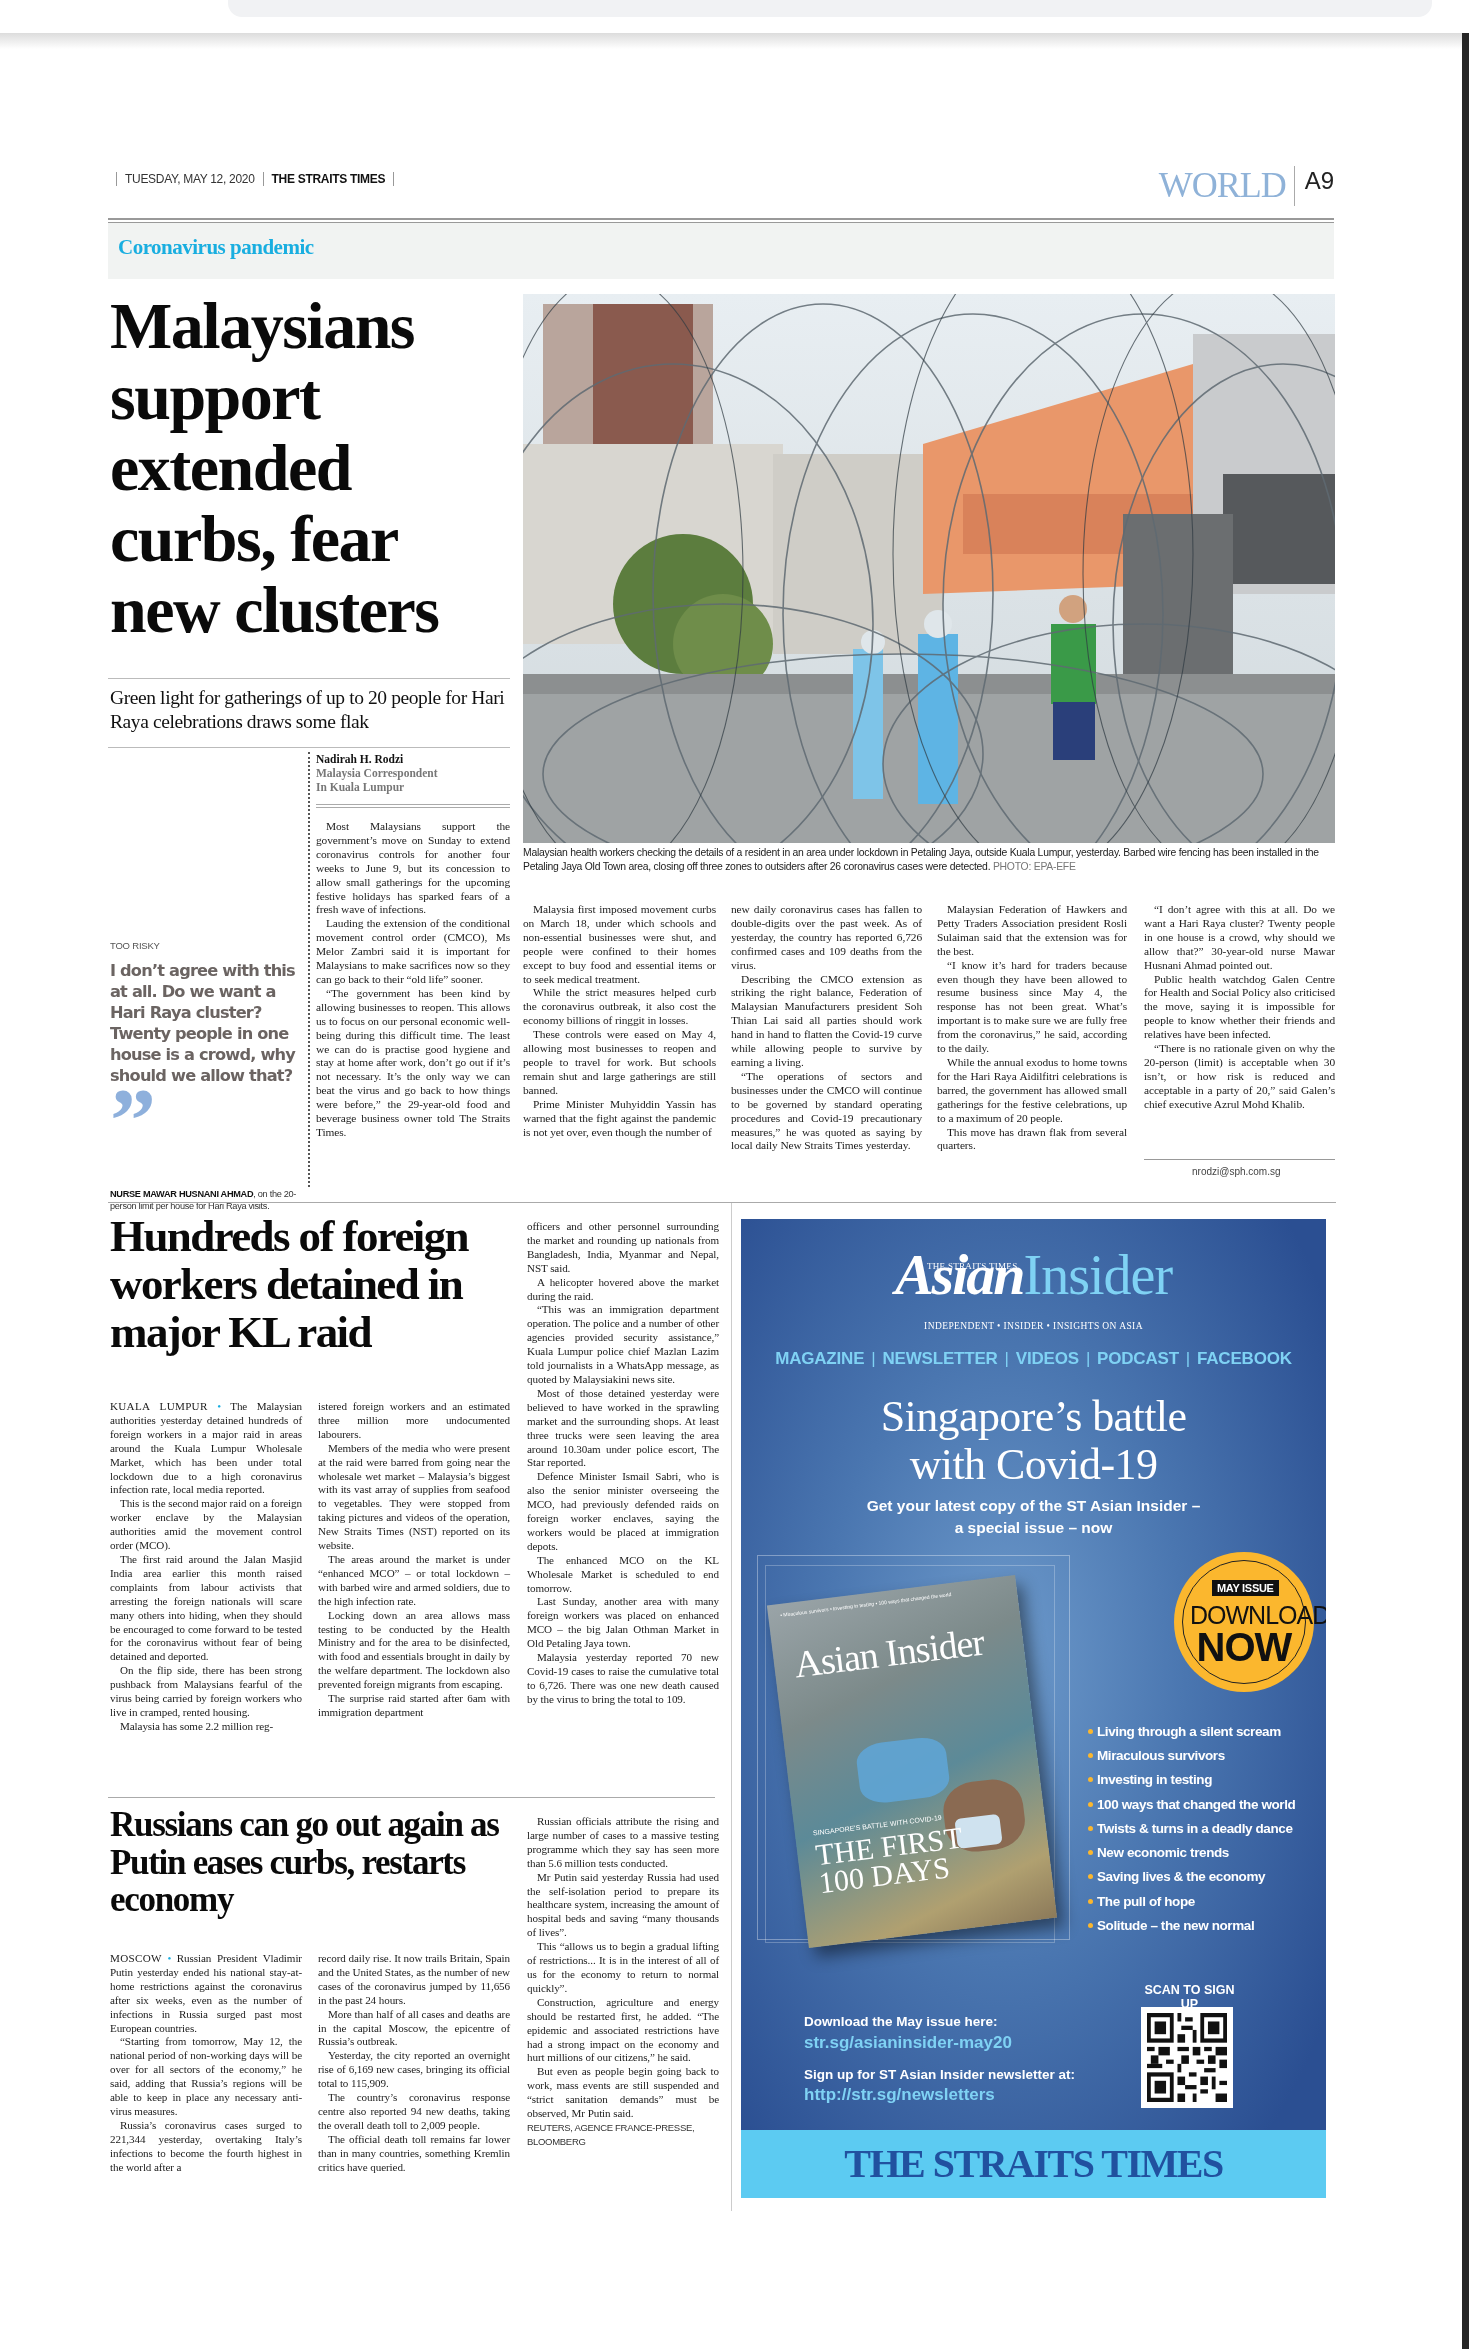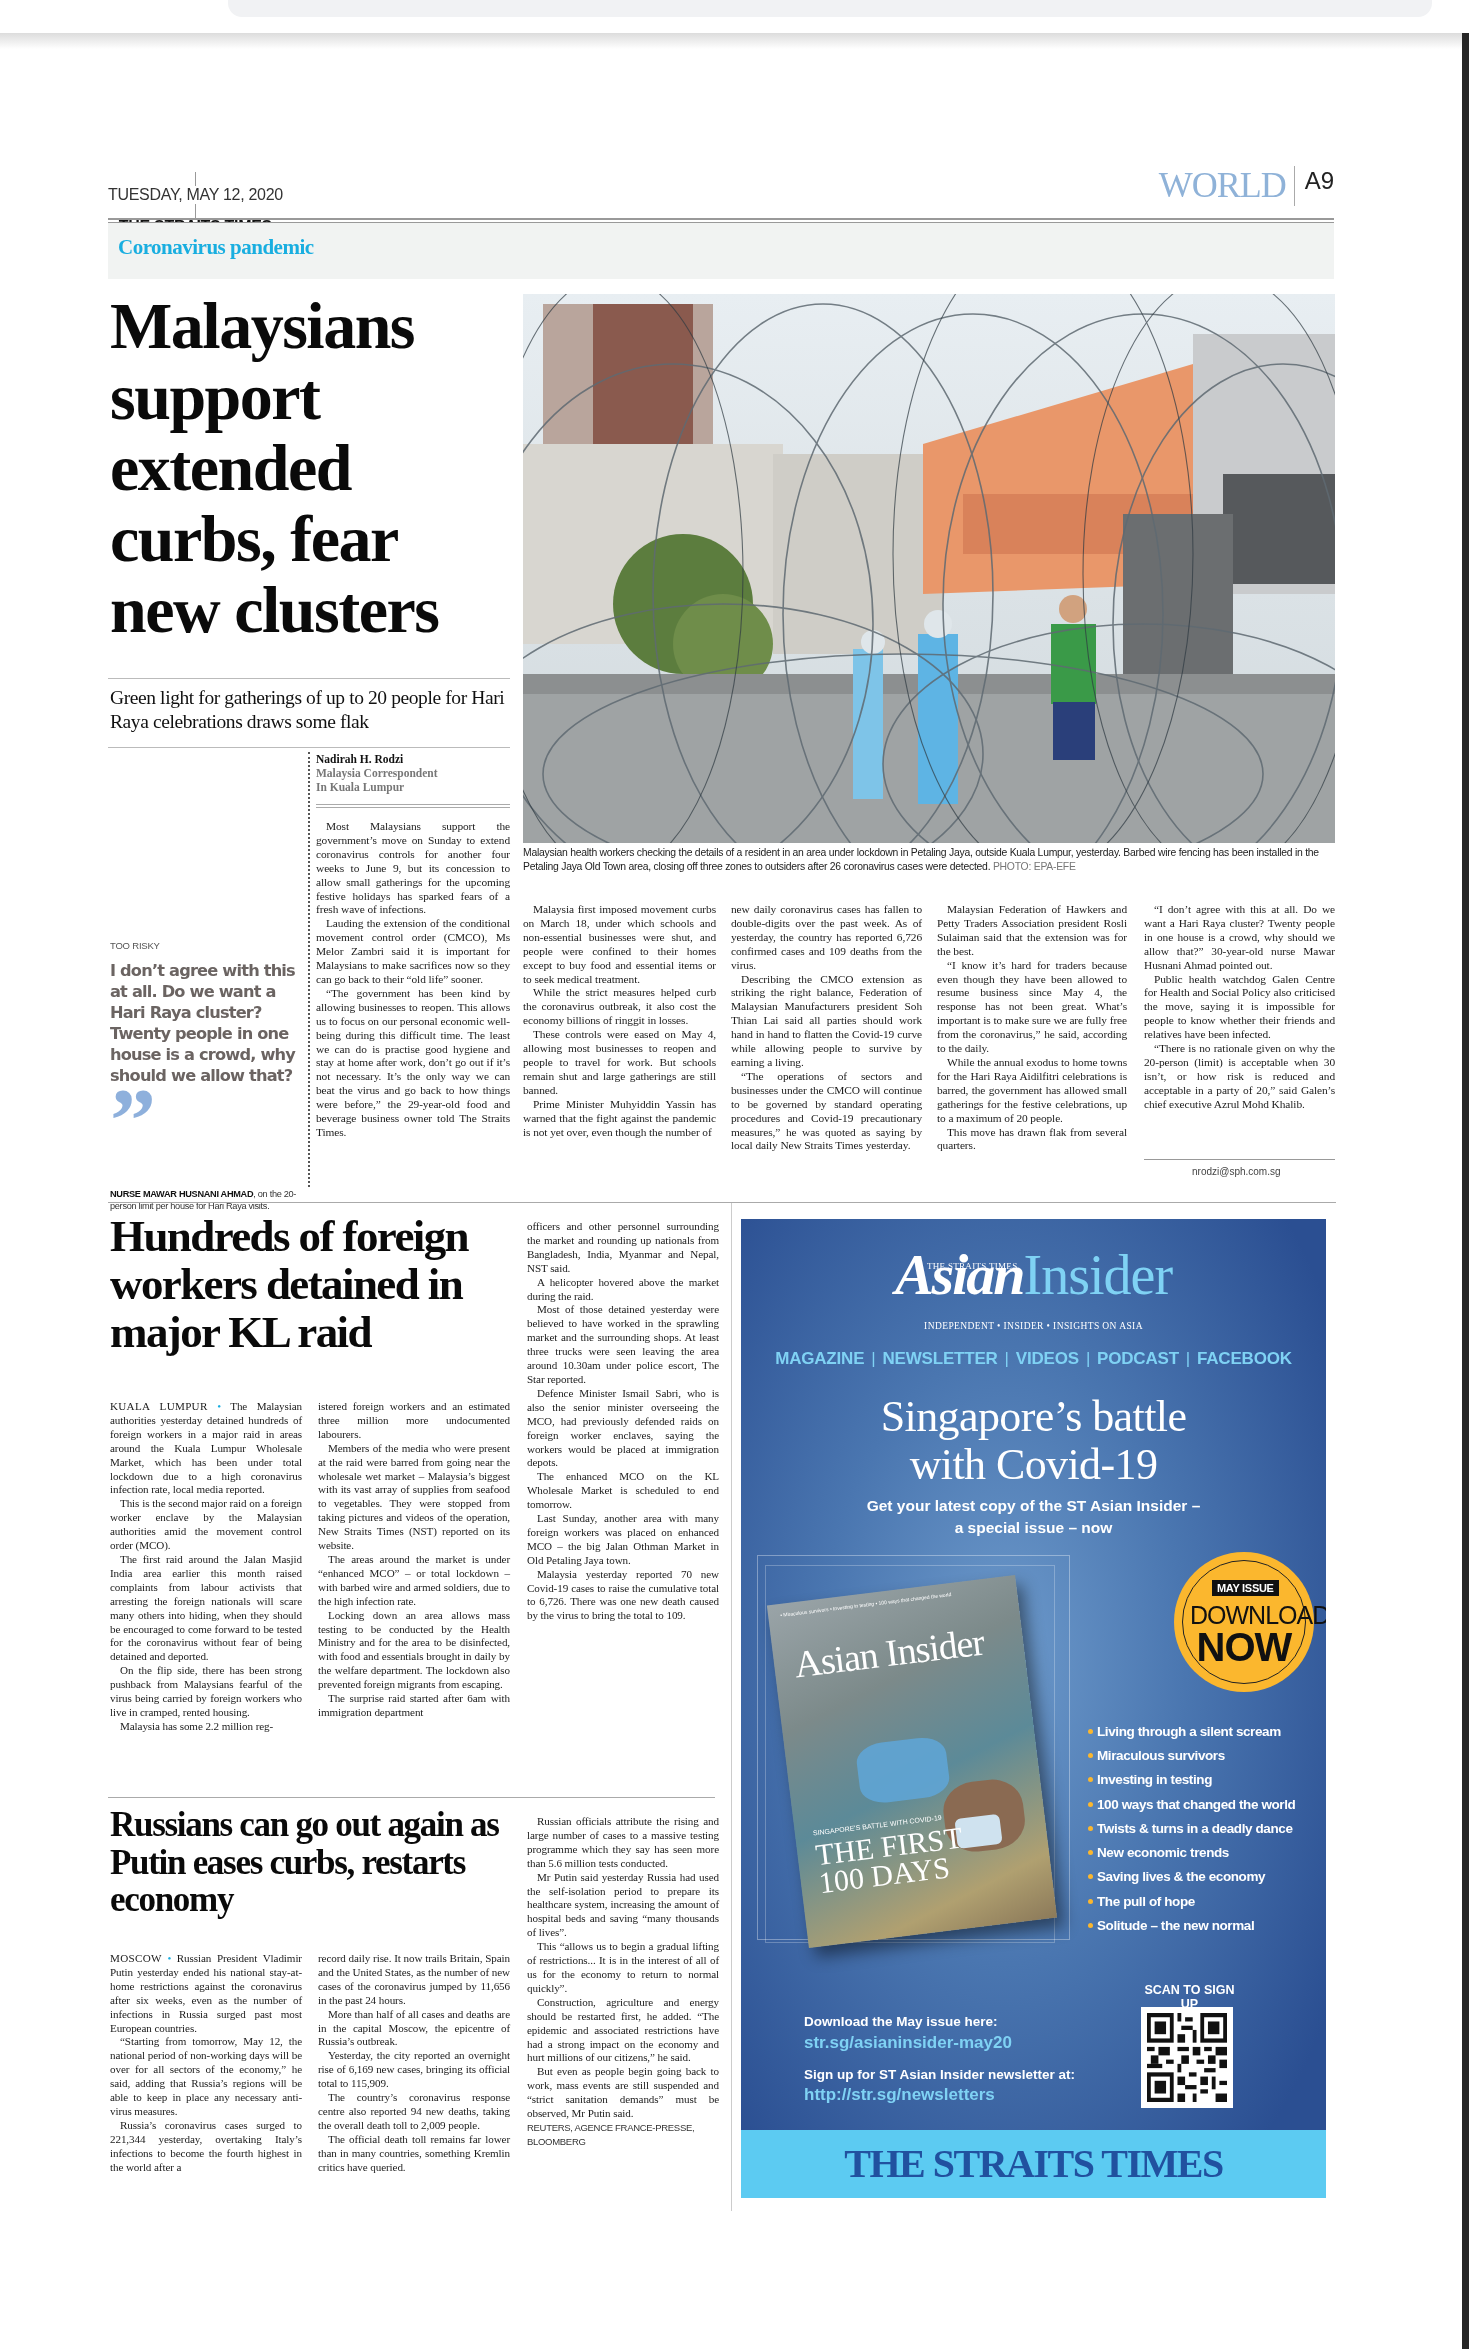--- a/index.html
+++ b/index.html
@@ -7,21 +7,21 @@
   body { position: relative; font-family: "Liberation Serif", serif; color: #1a1a1a; }
 
   
   .chrome-top { position: absolute; left: 0; top: 0; width: 1469px; height: 33px; background: #ffffff; }
   .chrome-pill { position: absolute; left: 228px; top: -20px; width: 1204px; height: 37px; background: #f1f2f4; border-radius: 0 0 14px 14px; }
   .page-shadow { position: absolute; left: 0; top: 33px; width: 1462px; height: 16px; background: linear-gradient(#dcdcdc, rgba(255,255,255,0)); }
   .scrollbar { position: absolute; left: 1462px; top: 33px; width: 7px; height: 2316px; background: #262626; }
 
   
   .page-header { position: absolute; left: 108px; top: 170px; width: 1226px; height: 40px; }
-  .hdr-left { position: absolute; left: 0; top: 2px; display: flex; align-items: center; font-family: "Liberation Sans", sans-serif; font-size: 16px; color: #333; letter-spacing: -0.3px; flex-direction: column; }
+  .hdr-left { position: absolute; left: 0; top: 2px; display: flex; align-items: center; font-family: "Liberation Sans", sans-serif; font-size: 12px; color: #333; letter-spacing: -0.3px; }
   .hdr-left .sep { display: inline-block; width: 1px; height: 14px; background: #999; margin: 0 8px; }
   .hdr-left .paper { font-weight: bold; color: #111; }
   .hdr-right { position: absolute; right: 0; top: -4px; display: flex; align-items: flex-start; }
   .section-word { font-family: "Liberation Serif", serif; font-size: 36px; color: #8fb2d8; letter-spacing: -1px; line-height: 38px; }
   .section-sep { width: 1px; height: 40px; background: #aaa; margin: 0 10px 0 8px; }
   .page-num { font-family: "Liberation Sans", sans-serif; font-size: 24px; color: #222; line-height: 30px; }
 
   .double-rule { position: absolute; left: 108px; top: 218px; width: 1226px; height: 5px; border-top: 2px solid #999; border-bottom: 1px solid #999; }
   .kicker-band { position: absolute; left: 108px; top: 223px; width: 1226px; height: 56px; background: #f1f3f2; }
   .kicker-band span { position: absolute; left: 10px; top: 12px; font-family: "Liberation Serif", serif; font-weight: bold; font-size: 21px; color: #19aee0; letter-spacing: -0.5px; }
@@ -245,20 +245,21 @@
 <div class="body-col body-small" style="left:318px; top:1400px; width:192px;">
   <p class="noindent">istered foreign workers and an estimated three million more undocumented labourers.</p>
   <p>Members of the media who were present at the raid were barred from going near the wholesale wet market – Malaysia’s biggest with its vast array of supplies from seafood to vegetables. They were stopped from taking pictures and videos of the operation, New Straits Times (NST) reported on its website.</p>
   <p>The areas around the market is under “enhanced MCO” – or total lockdown – with barbed wire and armed soldiers, due to the high infection rate.</p>
   <p>Locking down an area allows mass testing to be conducted by the Health Ministry and for the area to be disinfected, with food and essentials brought in daily by the welfare department. The lockdown also prevented foreign migrants from escaping.</p>
   <p>The surprise raid started after 6am with immigration department</p>
 </div>
 <div class="body-col body-small" style="left:527px; top:1220px; width:192px;">
   <p class="noindent">officers and other personnel surrounding the market and rounding up nationals from Bangladesh, India, Myanmar and Nepal, NST said.</p>
   <p>A helicopter hovered above the market during the raid.</p>
+  <p>“This was an immigration department operation. The police and a number of other agencies provided security assistance,” Kuala Lumpur police chief Mazlan Lazim told journalists in a WhatsApp message, as quoted by Malaysiakini news site.</p>
   <p>Most of those detained yesterday were believed to have worked in the sprawling market and the surrounding shops. At least three trucks were seen leaving the area around 10.30am under police escort, The Star reported.</p>
   <p>Defence Minister Ismail Sabri, who is also the senior minister overseeing the MCO, had previously defended raids on foreign worker enclaves, saying the workers would be placed at immigration depots.</p>
   <p>The enhanced MCO on the KL Wholesale Market is scheduled to end tomorrow.</p>
   <p>Last Sunday, another area with many foreign workers was placed on enhanced MCO – the big Jalan Othman Market in Old Petaling Jaya town.</p>
   <p>Malaysia yesterday reported 70 new Covid-19 cases to raise the cumulative total to 6,726. There was one new death caused by the virus to bring the total to 109.</p>
 </div>
 
 <div class="rule-art3"></div>
 <h2 class="headline-3">Russians can go out again as Putin eases curbs, restarts economy</h2>
 <div class="body-col body-small" style="left:110px; top:1952px; width:192px;">

